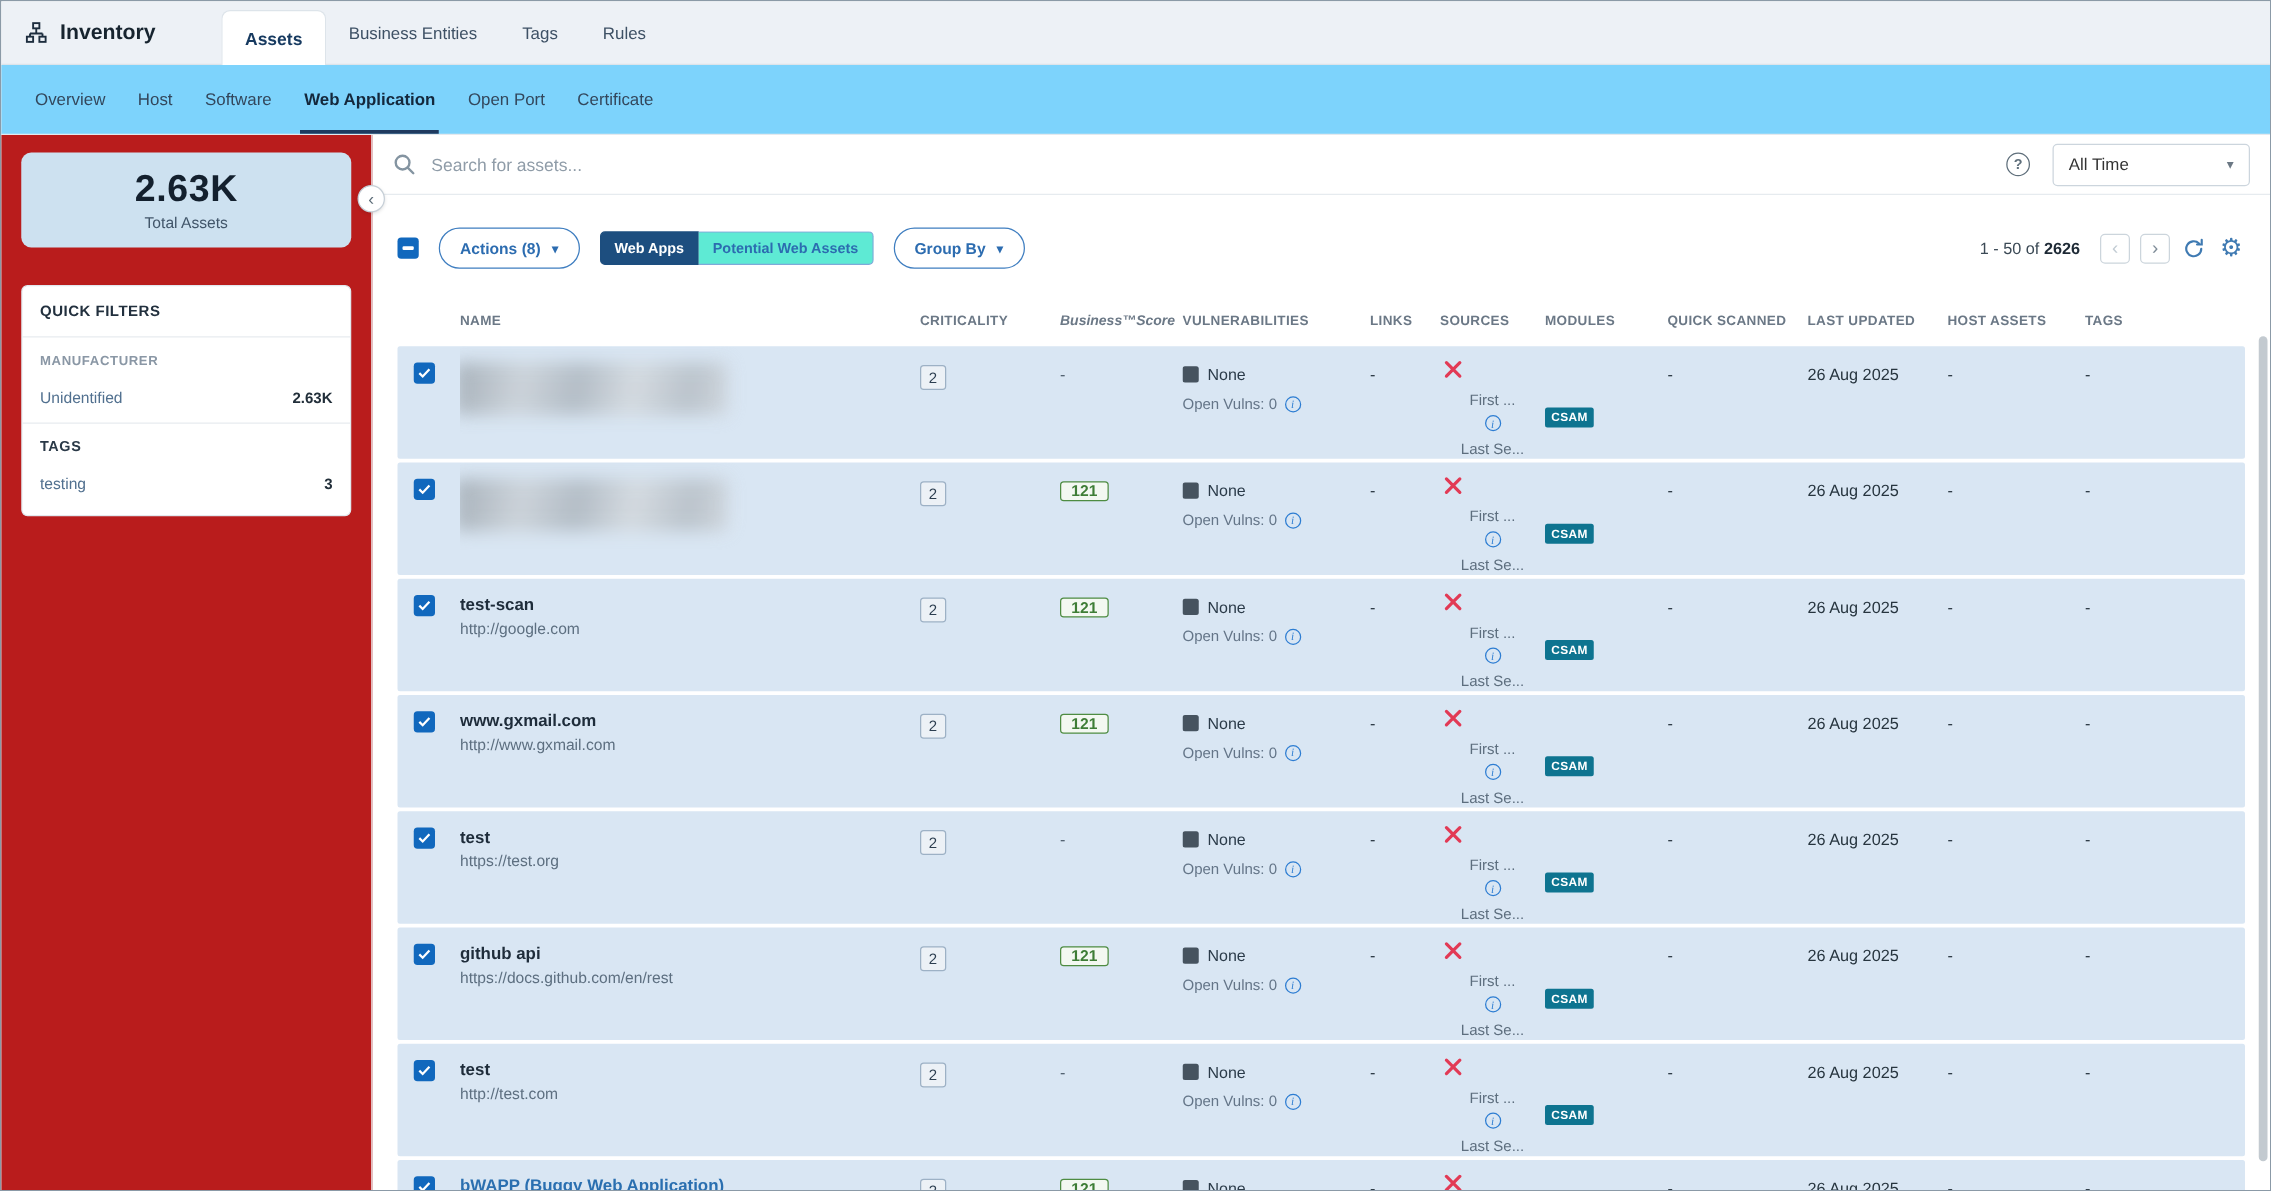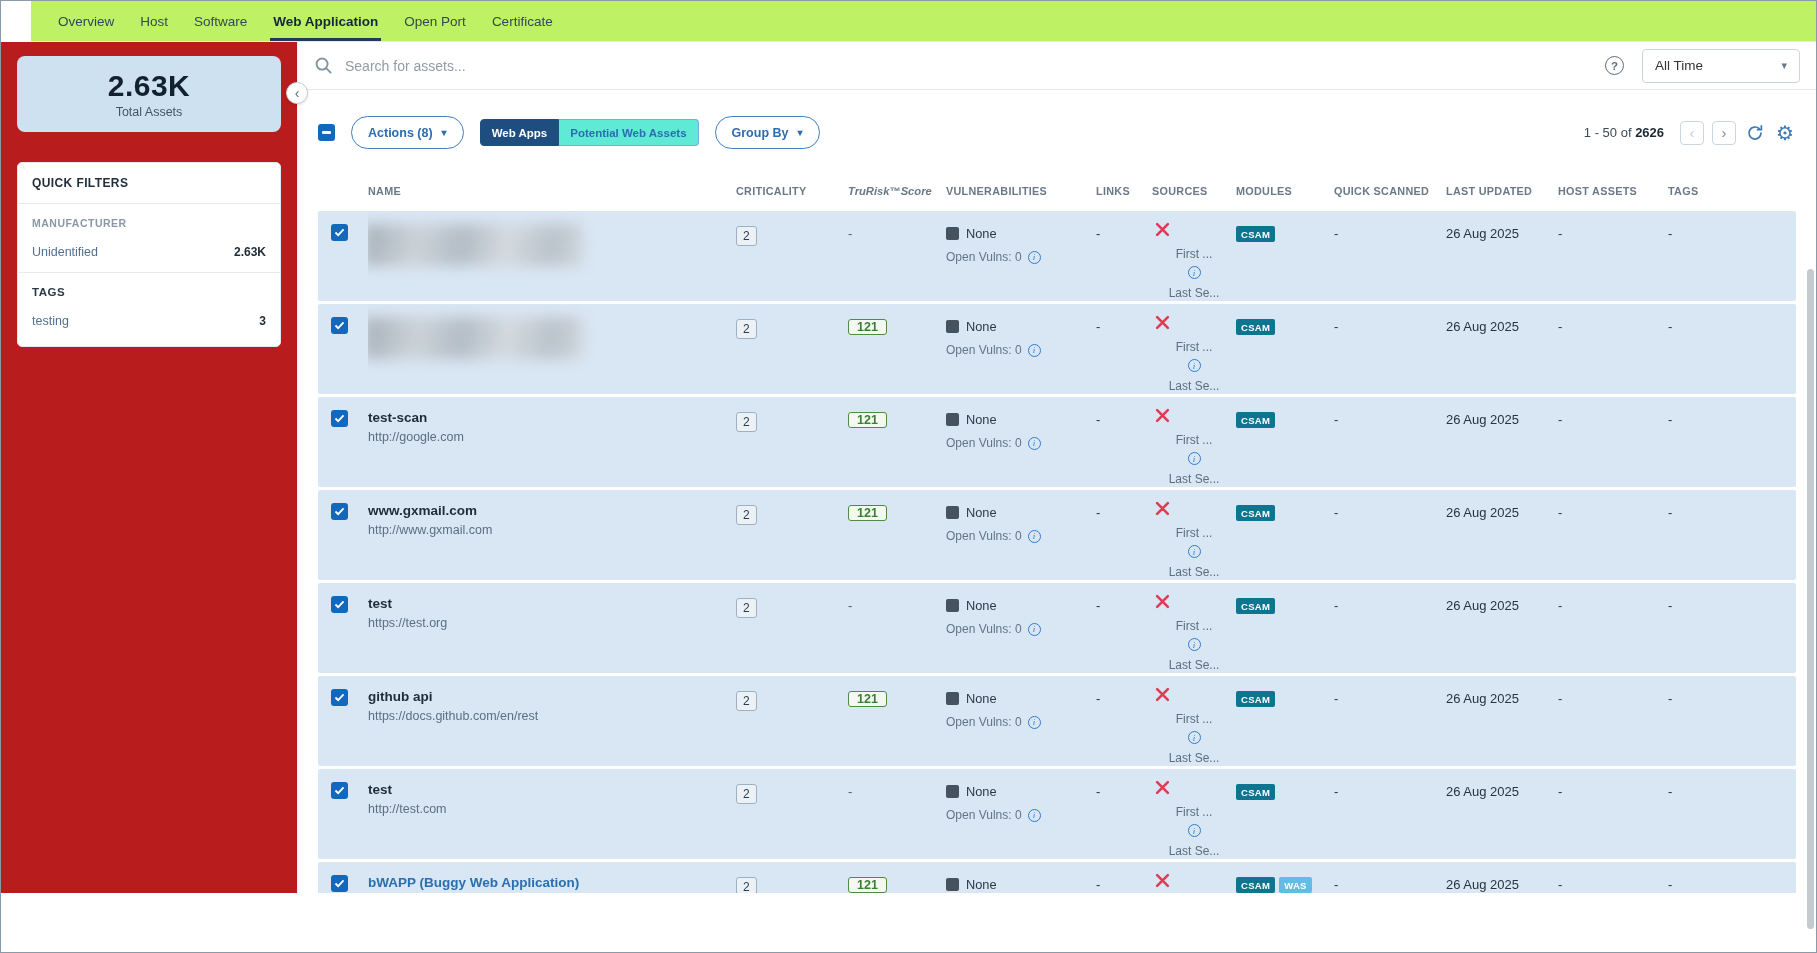--- a/index.html
+++ b/index.html
@@ -9,21 +9,21 @@
 
   
   .topbar { height:51px; background:#edf1f6; display:flex; border-bottom:1px solid #dde4ea; padding-left:18px; }
   .brand { display:flex; align-items:center; gap:9px; width:158px; flex-shrink:0; }
   .brand-title { font-size:17px; font-weight:700; color:#17242f; }
   .main-tabs { display:flex; align-items:flex-end; }
   .main-tab { padding:0 18px; font-size:13.5px; color:#3e5165; height:100%; display:flex; align-items:center; cursor:pointer; }
   .main-tab.active { background:#fff; border:1px solid #dde4ea; border-bottom:none; border-radius:7px 7px 0 0; height:44px; margin-bottom:-1px; color:#173a60; font-weight:700; font-size:14px; position:relative; z-index:2; }
 
   
-  .subnav { height:41px; background:#bef264; display:flex; align-items:center; padding-left:14px; border-bottom:1px solid #e4e9ee;margin-left:30px; }
+  .subnav { height:56px; background:#7dd3fc; display:flex; align-items:center; padding-left:14px; border-bottom:1px solid #e4e9ee; }
   .subtab { padding:0 13px; font-size:13.5px; color:#33475c; height:100%; display:flex; align-items:center; position:relative; cursor:pointer; }
   .subtab.active { font-weight:700; color:#14283c; }
   .subtab.active::after { content:""; position:absolute; left:10px; right:10px; bottom:0; height:3px; background:var(--active-underline,#1f3a5f); }
 
   
   .content { display:flex; height:851px; }
   .sidebar { width:297px; padding:14px 16px 0; position:relative; border-right:1px solid #eef2f5; flex-shrink:0; background:#b91c1c; }
   .main { flex:1; display:flex; flex-direction:column; min-width:0; background:#fff; }
 
   
@@ -90,34 +90,53 @@
   .dashcell { color:#4e5e6c; }
   .vuln-line { display:flex; align-items:center; gap:7px; }
   .vuln-square { width:13px; height:13px; background:#46535f; border-radius:2px; flex-shrink:0; }
   .vuln-level { font-size:12.8px; color:#2b3b49; }
   .vuln-sub { margin-top:9px; display:flex; align-items:center; gap:6px; font-size:12px; color:#647588; white-space:nowrap; }
   .info-icon { width:13px; height:13px; border:1px solid #2d7dd2; border-radius:50%; color:#2d7dd2; font-size:9px; font-style:italic; font-family:"Liberation Serif", serif; display:inline-flex; align-items:center; justify-content:center; cursor:pointer; flex-shrink:0; }
   .c-sources { padding-top:11px !important; }
   .red-x { width:15px; height:15px; color:var(--red-x,#e23a55); margin-left:3px; }
   .src-line { display:flex; align-items:center; gap:5px; font-size:12px; color:#5d6e7e; margin-top:7px; white-space:nowrap;flex-direction:column; }
   .mods { display:flex; gap:4px; }
-  .mod-badge { font-size:9.5px; font-weight:700; color:#fff; padding:2.5px 5px; border-radius:2px; letter-spacing:.3px; }
+  .mod-badge { font-size:9.5px; font-weight:700; color:#fff; padding:2.5px 5px; border-radius:2px; letter-spacing:.3px;margin-top:34px; }
   .mod-csam { background:var(--csam-badge,#0e7490); }
   .mod-was { background:var(--was-badge,#62bde6); }
   .datecell { font-size:13.2px; color:#26343e; }
 
   
   .vtrack { position:absolute; top:103px; right:2px; bottom:3px; width:7px; }
   .vthumb { position:absolute; top:165px; height:660px; width:7px; border-radius:4px; background:#c3cad0; cursor:pointer; }
 </style>
 </head>
 <body>
 
 <div class="window">
 
+  <header class="topbar">
+    <div class="brand">
+      <span style="display:flex;">
+        <svg width="20" height="20" viewBox="0 0 24 24" fill="none" stroke="#1d2d3e" stroke-width="1.8">
+          <rect x="9" y="3" width="6" height="5"></rect>
+          <rect x="3" y="16" width="6" height="5"></rect>
+          <rect x="15" y="16" width="6" height="5"></rect>
+          <path d="M12 8v5M6 13h12M6 13v3M18 13v3"></path>
+        </svg>
+      </span>
+      <span class="brand-title">Inventory</span>
+    </div>
+    <nav class="main-tabs">
+      <div class="main-tab active">Assets</div>
+      <div class="main-tab">Business Entities</div>
+      <div class="main-tab">Tags</div>
+      <div class="main-tab">Rules</div>
+    </nav>
+  </header>
 
   <nav class="subnav">
     <div class="subtab">Overview</div>
     <div class="subtab">Host</div>
     <div class="subtab">Software</div>
     <div class="subtab active">Web Application</div>
     <div class="subtab">Open Port</div>
     <div class="subtab">Certificate</div>
   </nav>
 
@@ -195,21 +214,21 @@
               <span class="gear-glyph">⚙</span>
             </button>
         </div>
       </div>
 
       <div class="table-wrap">
         <div class="grid thead">
           <div class="th"></div>
           <div class="th">NAME</div>
           <div class="th">CRITICALITY</div>
-          <div class="th italic">TruRisk™Score</div>
+          <div class="th italic">Business™Score</div>
           <div class="th">VULNERABILITIES</div>
           <div class="th">LINKS</div>
           <div class="th">SOURCES</div>
           <div class="th">MODULES</div>
           <div class="th">QUICK SCANNED</div>
           <div class="th">LAST UPDATED</div>
           <div class="th">HOST ASSETS</div>
           <div class="th">TAGS</div>
         </div>
         <div class="tbody">

